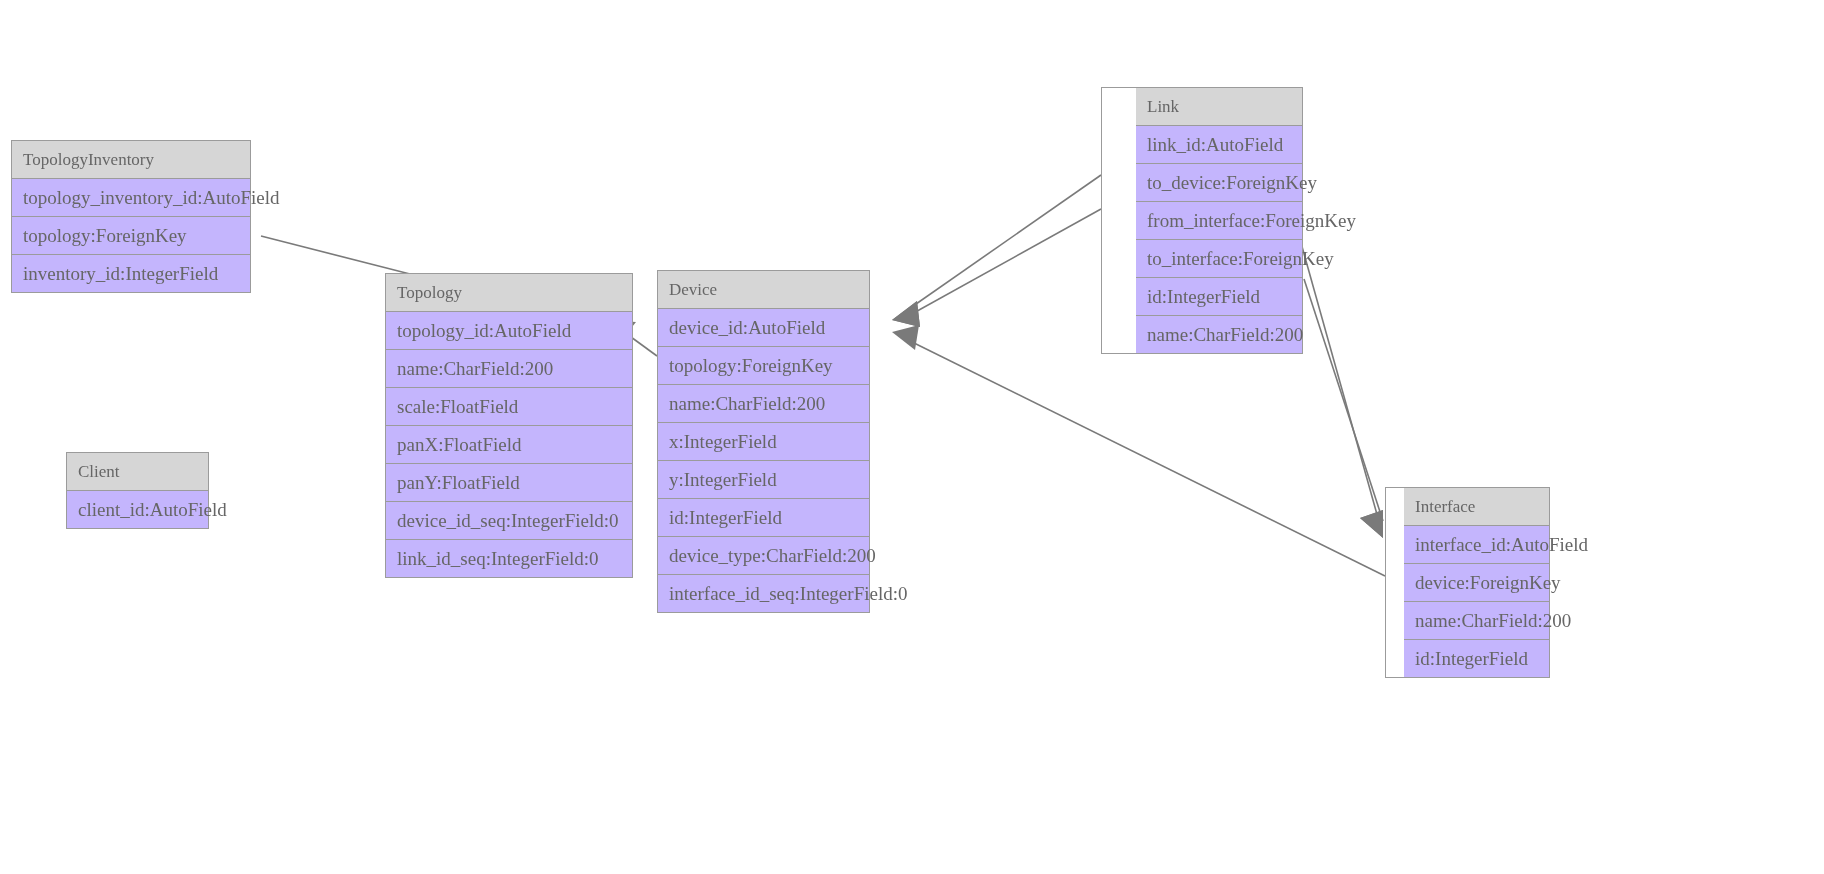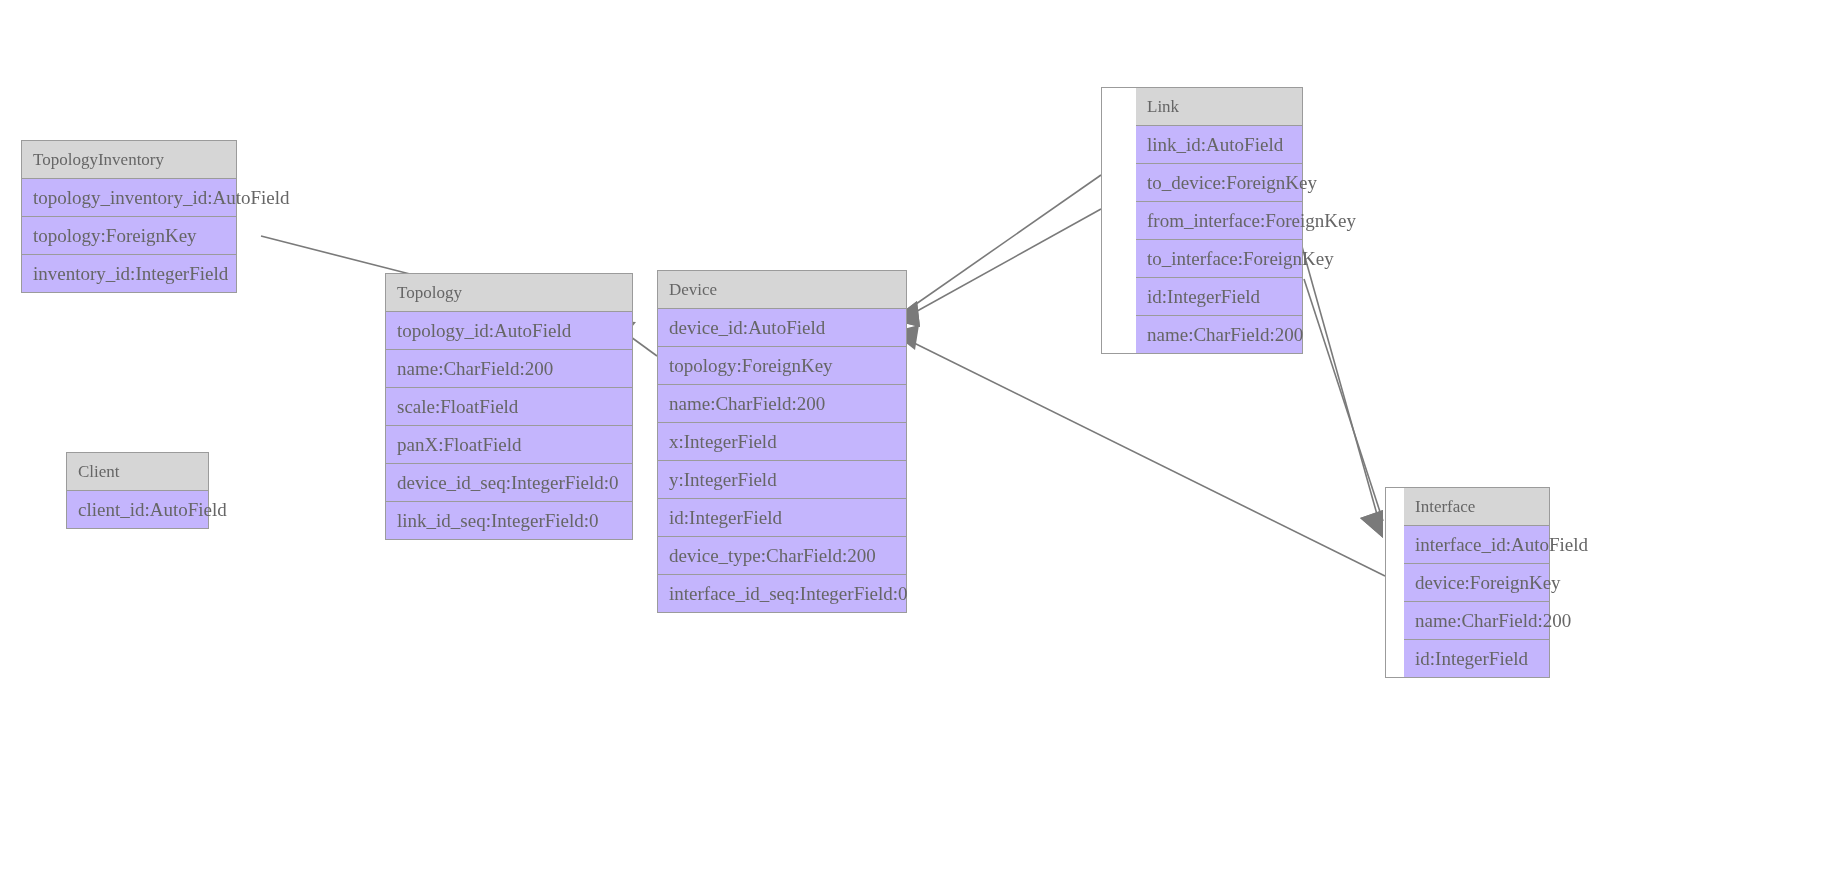--- a/index.html
+++ b/index.html
@@ -95,43 +95,44 @@
       <line x1="1301" y1="243" x2="1378" y2="518" stroke="#7a7a7a" stroke-width="1.6"></line>
       <polygon points="1383,538 1360,518 1383,510" fill="#7a7a7a"></polygon>
     </g>
 
     <g>
       <line x1="1304" y1="279" x2="1383" y2="521" stroke="#7a7a7a" stroke-width="1.6"></line>
       <polygon points="1383,538 1360,518 1383,510" fill="#7a7a7a"></polygon>
     </g>
   </svg>
 
-  <div class="entity" style="left:21px; top:140px; width:216px;">
+  <div class="entity" style="left:11px; top:140px; width:240px;">
     <div class="entity-header">TopologyInventory</div>
     <div class="entity-row">topology_inventory_id:AutoField</div>
     <div class="entity-row">topology:ForeignKey</div>
     <div class="entity-row">inventory_id:IntegerField</div>
   </div>
 
   <div class="entity" style="left:66px; top:452px; width:143px;">
     <div class="entity-header">Client</div>
     <div class="entity-row">client_id:AutoField</div>
   </div>
 
   <div class="entity" style="left:385px; top:273px; width:248px;">
     <div class="entity-header">Topology</div>
     <div class="entity-row">topology_id:AutoField</div>
     <div class="entity-row">name:CharField:200</div>
     <div class="entity-row">scale:FloatField</div>
     <div class="entity-row">panX:FloatField</div>
+    <div class="entity-row">panY:FloatField</div>
     <div class="entity-row">device_id_seq:IntegerField:0</div>
     <div class="entity-row">link_id_seq:IntegerField:0</div>
   </div>
 
-  <div class="entity" style="left:657px; top:270px; width:250px;">
+  <div class="entity" style="left:657px; top:270px; width:213px;">
     <div class="entity-header">Device</div>
     <div class="entity-row">device_id:AutoField</div>
     <div class="entity-row">topology:ForeignKey</div>
     <div class="entity-row">name:CharField:200</div>
     <div class="entity-row">x:IntegerField</div>
     <div class="entity-row">y:IntegerField</div>
     <div class="entity-row">id:IntegerField</div>
     <div class="entity-row">device_type:CharField:200</div>
     <div class="entity-row">interface_id_seq:IntegerField:0</div>
   </div>

